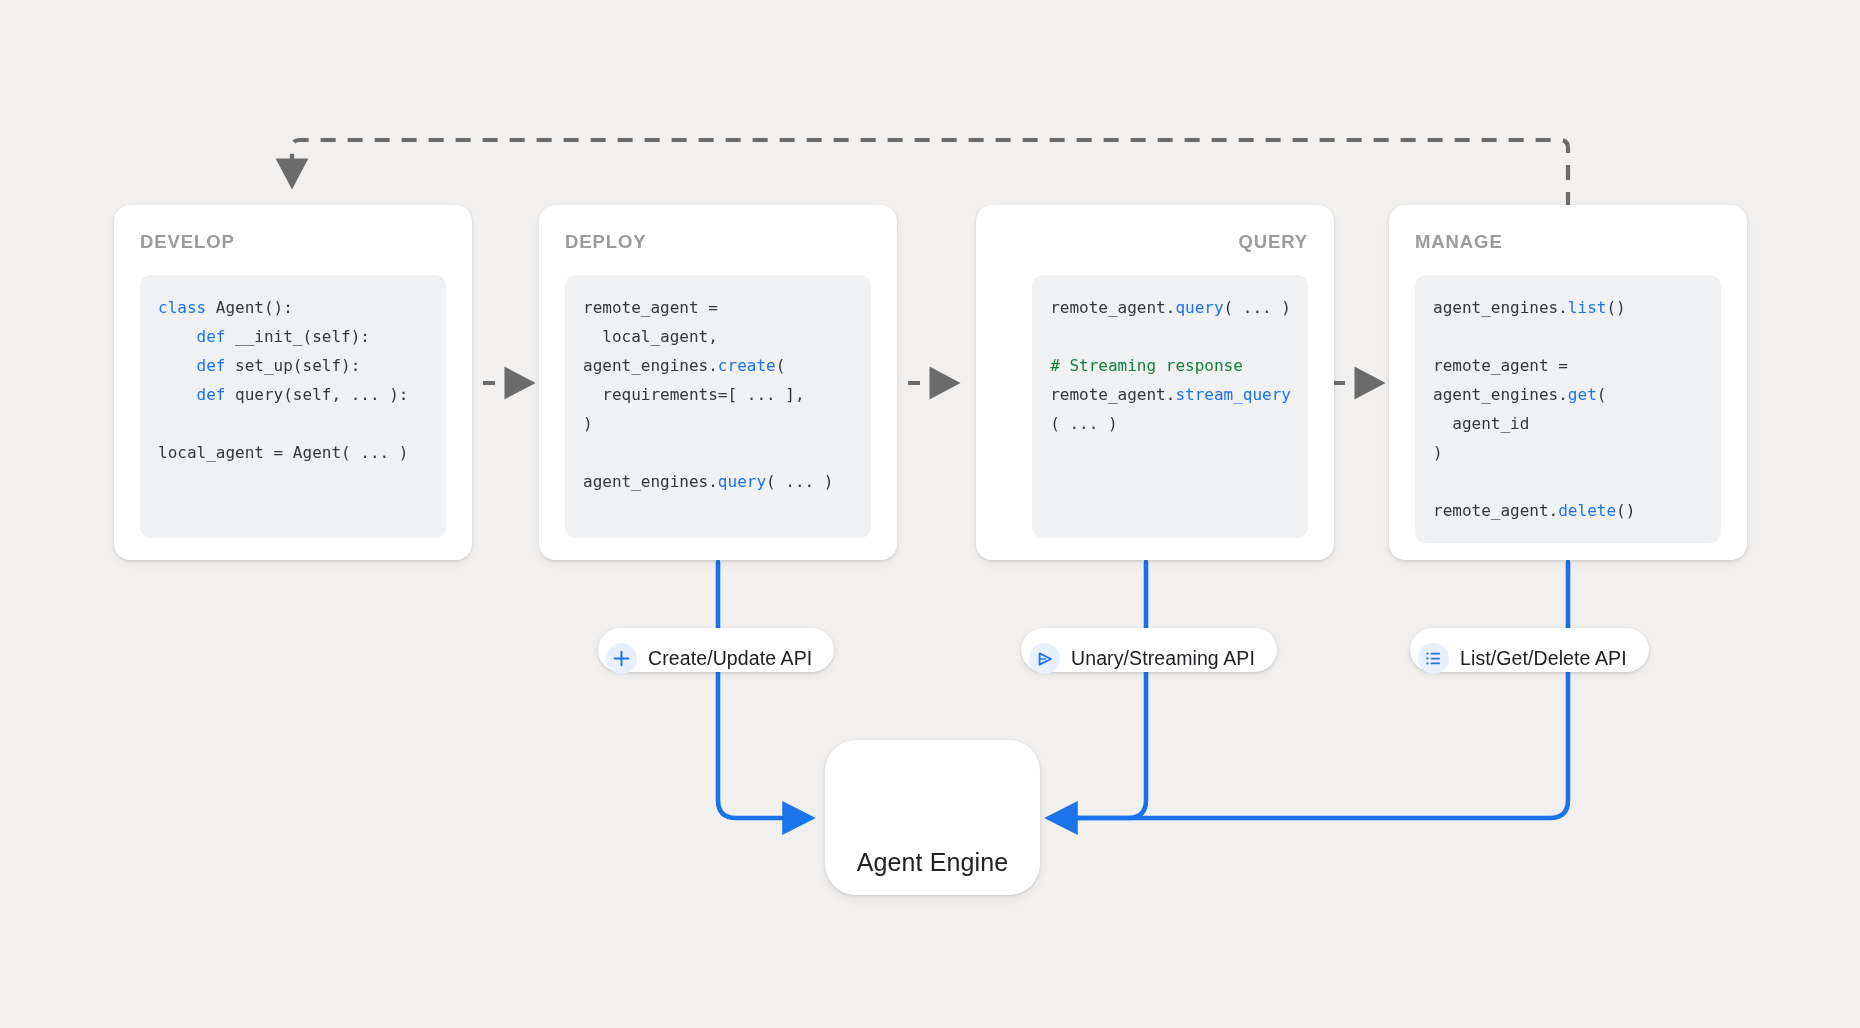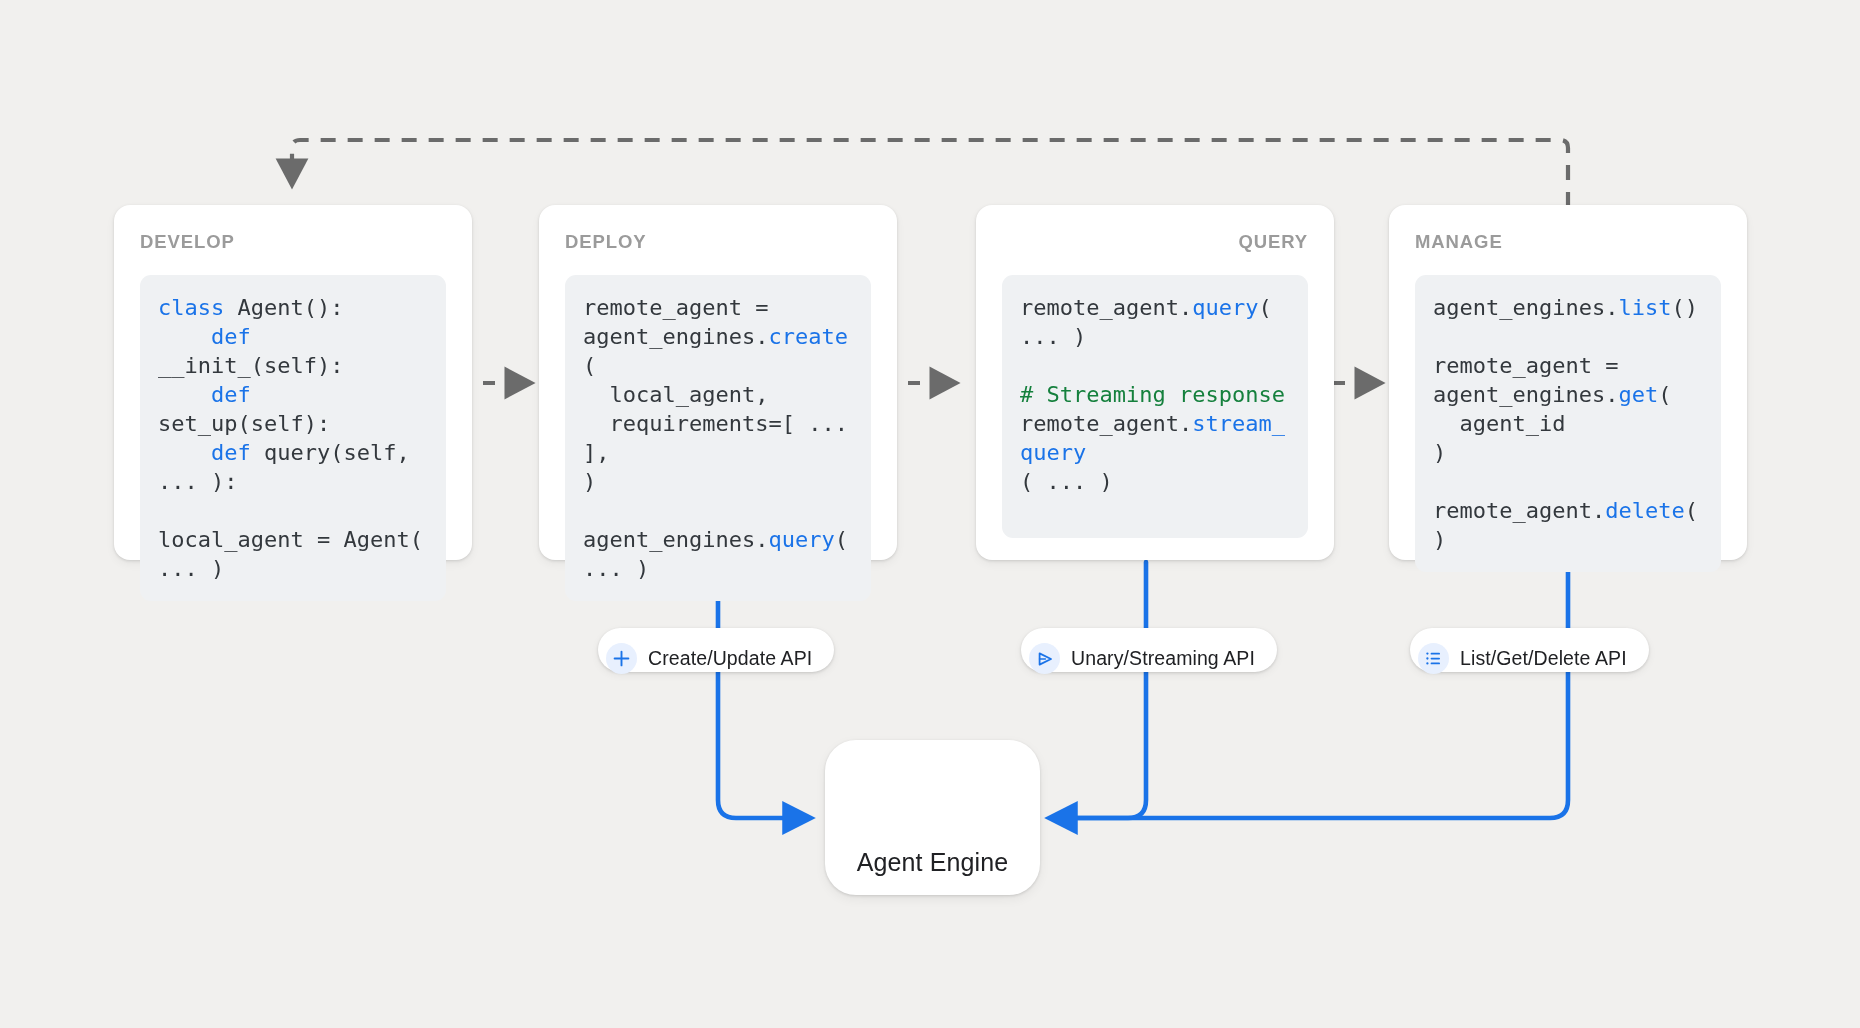--- a/index.html
+++ b/index.html
@@ -31,21 +31,21 @@
     font-weight: 700;
     color: #9b9b9b;
     margin-bottom: 22px;
   }
   .code {
     background: #eff1f3;
     border-radius: 11px;
     padding: 18px 17px 18px 18px;
     flex: 1;
     font-family: "DejaVu Sans Mono", "Liberation Mono", monospace;
-    font-size: 22px;
+    font-size: 16px;
     line-height: 29px;
     color: #33383d;
     white-space: pre-wrap;
     word-break: break-word;
   }
   .code .kw { color: #1a73e8; }
   .code .fn { color: #1a73e8; }
   .code .cm { color: #15803d; }
 
   
@@ -132,21 +132,21 @@
     </g>
   </svg>
 
   <div class="card" id="card-develop" style="left:114px; top:205px; width:358px; height:355px;">
     <div class="card-title">DEVELOP</div>
     <div class="code"><div><span class="kw">class </span><span>Agent():</span></div><div><span>    </span><span class="kw">def </span><span>__init_(self):</span></div><div><span>    </span><span class="kw">def </span><span>set_up(self):</span></div><div><span>    </span><span class="kw">def </span><span>query(self, ... ):</span></div><div>&nbsp;</div><div><span>local_agent = Agent( ... )</span></div></div>
   </div>
 
   <div class="card" id="card-deploy" style="left:539px; top:205px; width:358px; height:355px;">
     <div class="card-title">DEPLOY</div>
-    <div class="code"><div><span>remote_agent =</span></div><div><span>agent_engines.</span><span class="fn">create</span><span>(</span></div><div><span>  local_agent,</span></div><div><span>  requirements=[ ... ],</span></div><div><span>)</span></div><div>&nbsp;</div><div><span>agent_engines.</span><span class="fn">query</span><span>( ... )</span></div></div>
+    <div class="code"><div><span>remote_agent =</span></div><div><span>  local_agent,</span></div><div><span>agent_engines.</span><span class="fn">create</span><span>(</span></div><div><span>  requirements=[ ... ],</span></div><div><span>)</span></div><div>&nbsp;</div><div><span>agent_engines.</span><span class="fn">query</span><span>( ... )</span></div></div>
   </div>
 
   <div class="card" id="card-query" style="left:976px; top:205px; width:358px; height:355px;align-items:flex-end;">
     <div class="card-title">QUERY</div>
     <div class="code"><div><span>remote_agent.</span><span class="fn">query</span><span>( ... )</span></div><div>&nbsp;</div><div><span class="cm"># Streaming response</span></div><div><span>remote_agent.</span><span class="fn">stream_query</span></div><div><span>( ... )</span></div></div>
   </div>
 
   <div class="card" id="card-manage" style="left:1389px; top:205px; width:358px; height:355px;">
     <div class="card-title">MANAGE</div>
     <div class="code"><div><span>agent_engines.</span><span class="fn">list</span><span>()</span></div><div>&nbsp;</div><div><span>remote_agent =</span></div><div><span>agent_engines.</span><span class="fn">get</span><span>(</span></div><div><span>  agent_id</span></div><div><span>)</span></div><div>&nbsp;</div><div><span>remote_agent.</span><span class="fn">delete</span><span>()</span></div></div>

